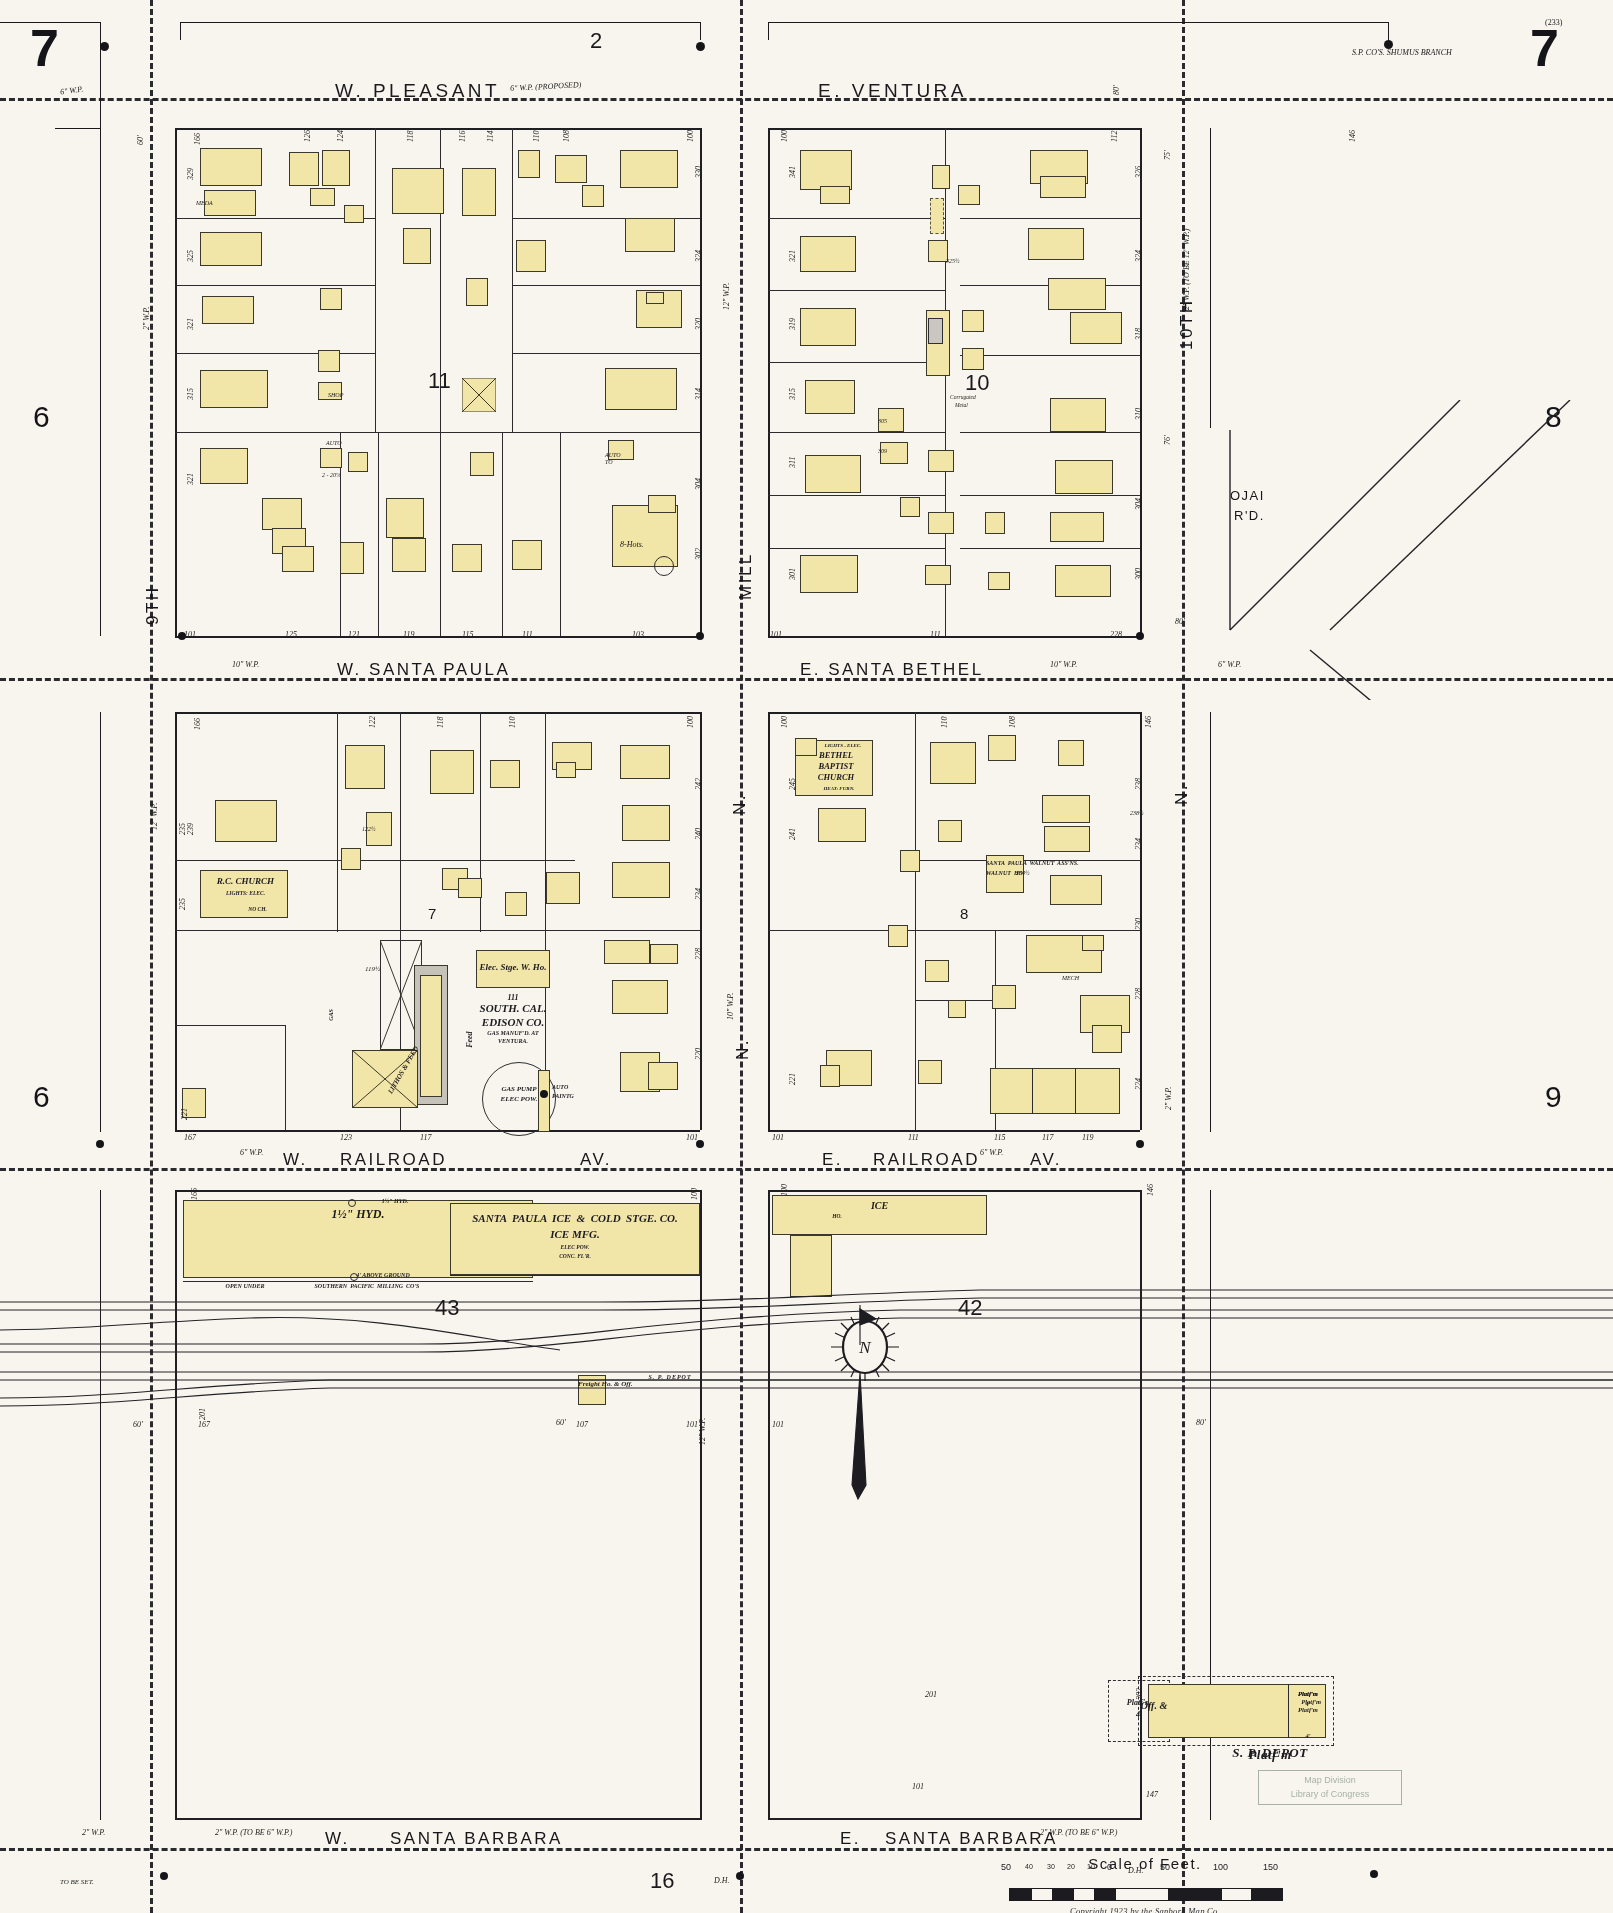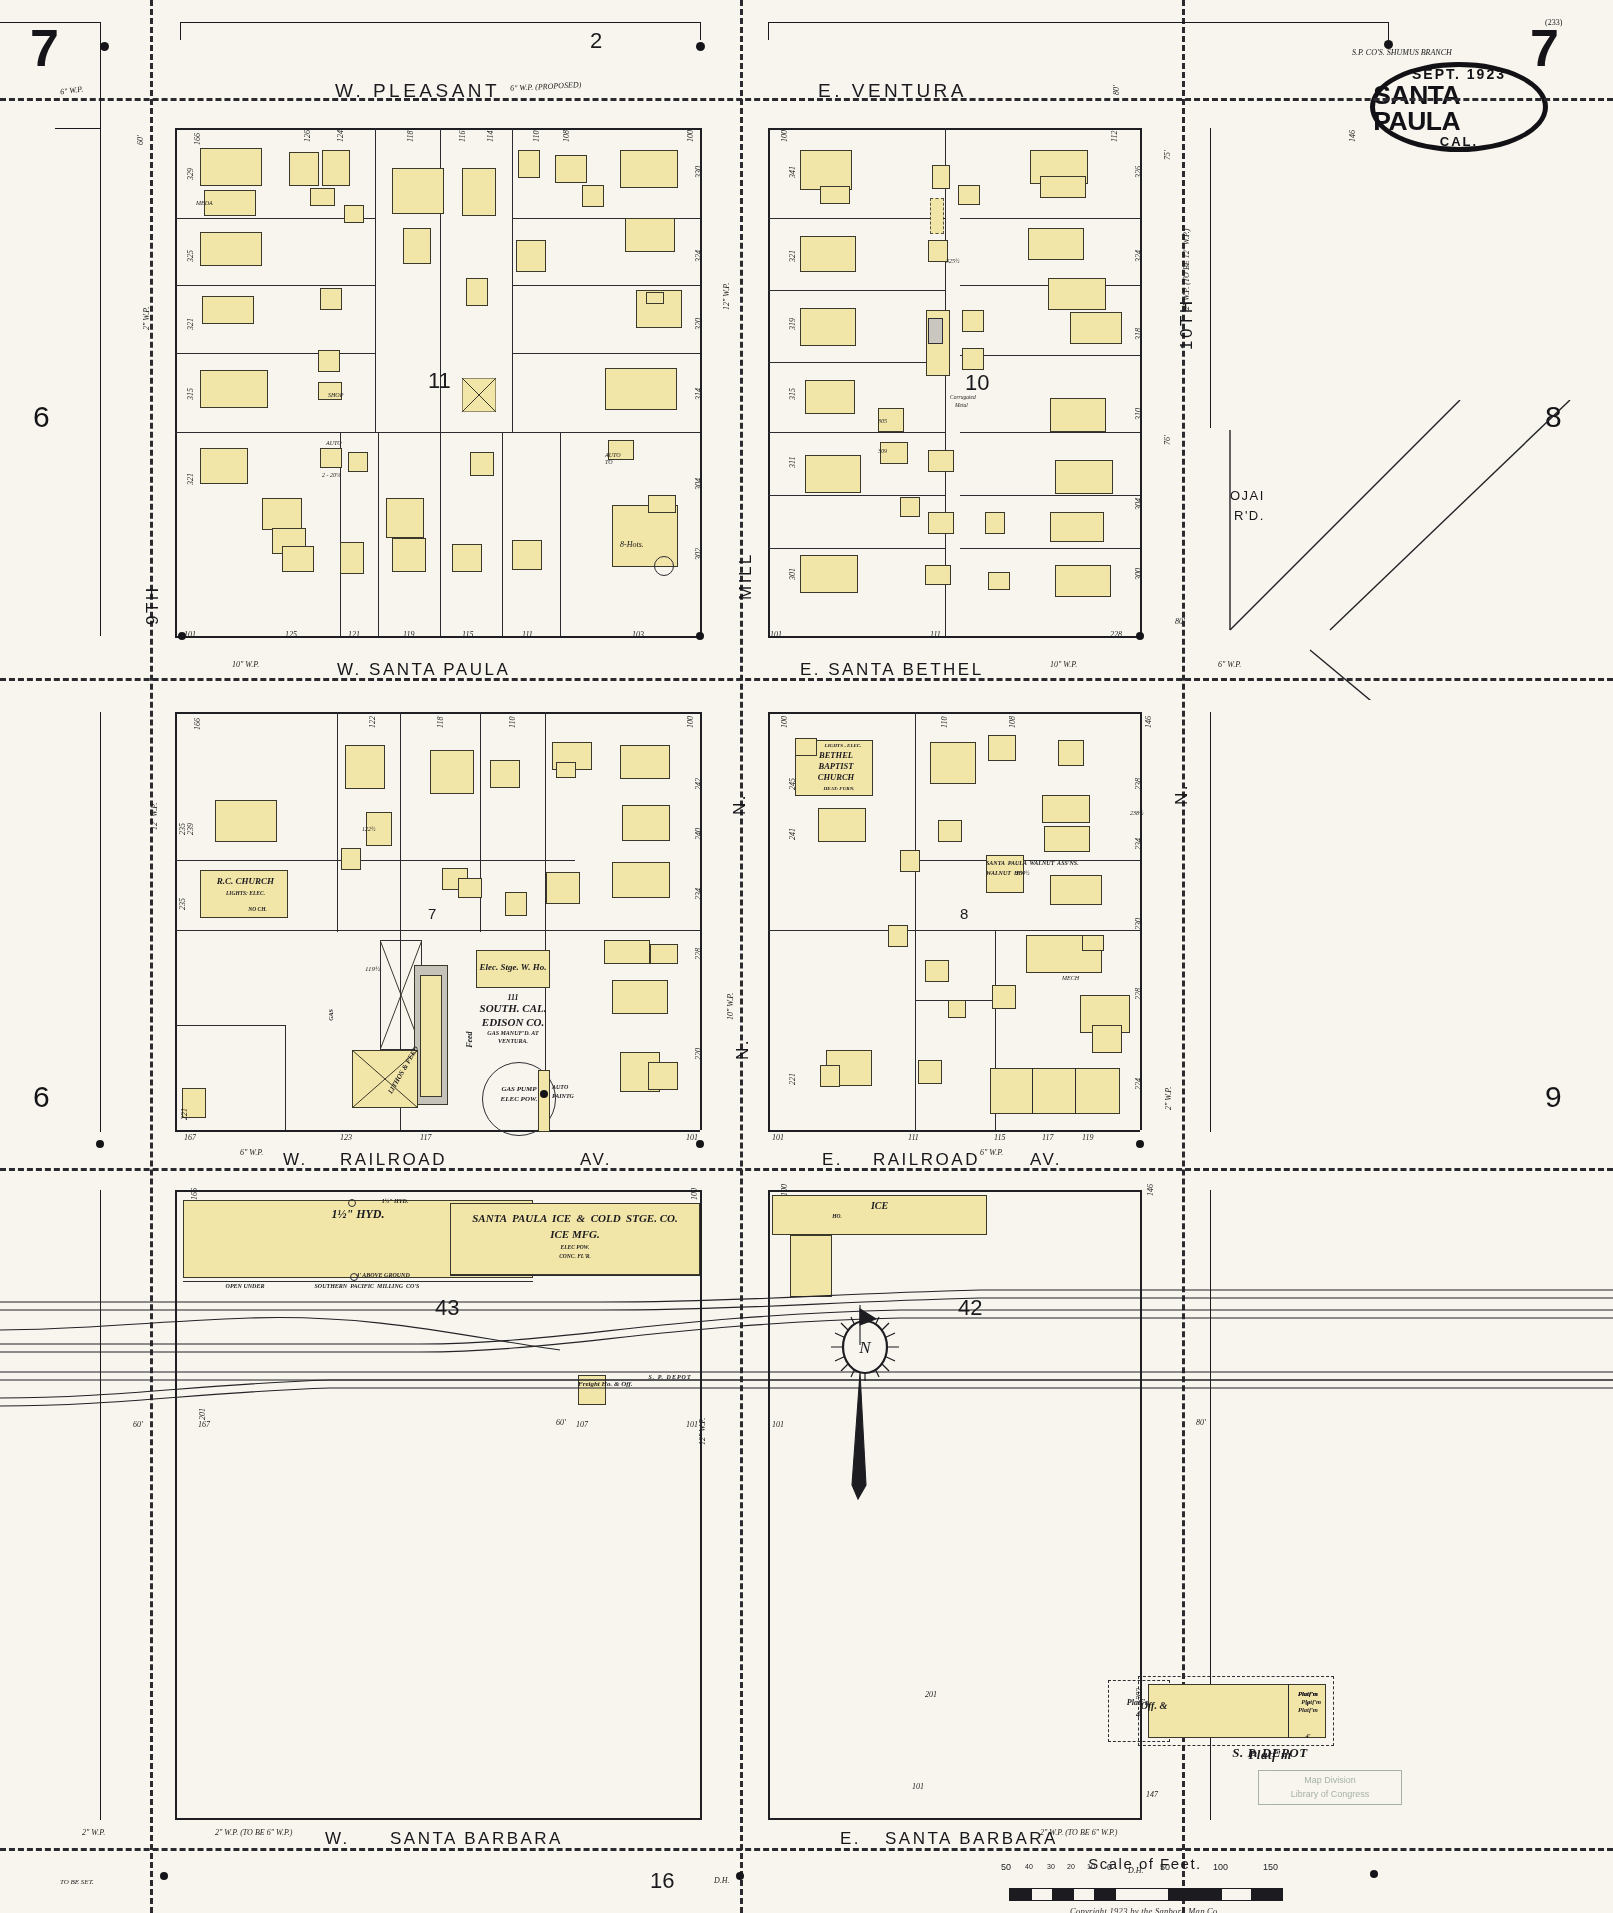--- a/index.html
+++ b/index.html
@@ -81,25 +81,20 @@
   <div class="t pg" style="left:30px;top:18px;">7</div>
   <div class="t pg" style="left:1530px;top:18px;">7</div>
   <div class="t pg-sm" style="left:33px;top:400px;">6</div>
   <div class="t pg-sm" style="left:33px;top:1080px;">6</div>
   <div class="t pg-sm" style="left:1545px;top:400px;">8</div>
   <div class="t pg-sm" style="left:1545px;top:1080px;">9</div>
   <div class="t blocknum" style="left:590px;top:28px;">2</div>
   <div class="t blocknum" style="left:650px;top:1868px;">16</div>
   <div class="t" style="left:1545px;top:18px;font-size:8px;font-family:'Liberation Serif',serif;">(233)</div>
 
-  <div id="cartouche" style="left:1370px;top:62px;">
-    <div class="c1">SEPT. 1923</div>
-    <div class="c2">SANTA PAULA</div>
-    <div class="c3">CAL.</div>
-  </div>
 
   <div class="dash-h" style="left:0px;top:98px;width:1613px;"></div>
 
   <div class="dash-h" style="left:0px;top:678px;width:1613px;"></div>
 
   <div class="dash-h" style="left:0px;top:1168px;width:1613px;"></div>
 
   <div class="dash-h" style="left:0px;top:1848px;width:1613px;"></div>
 
   <div class="dash-v" style="left:150px;top:0px;height:1913px;"></div>

